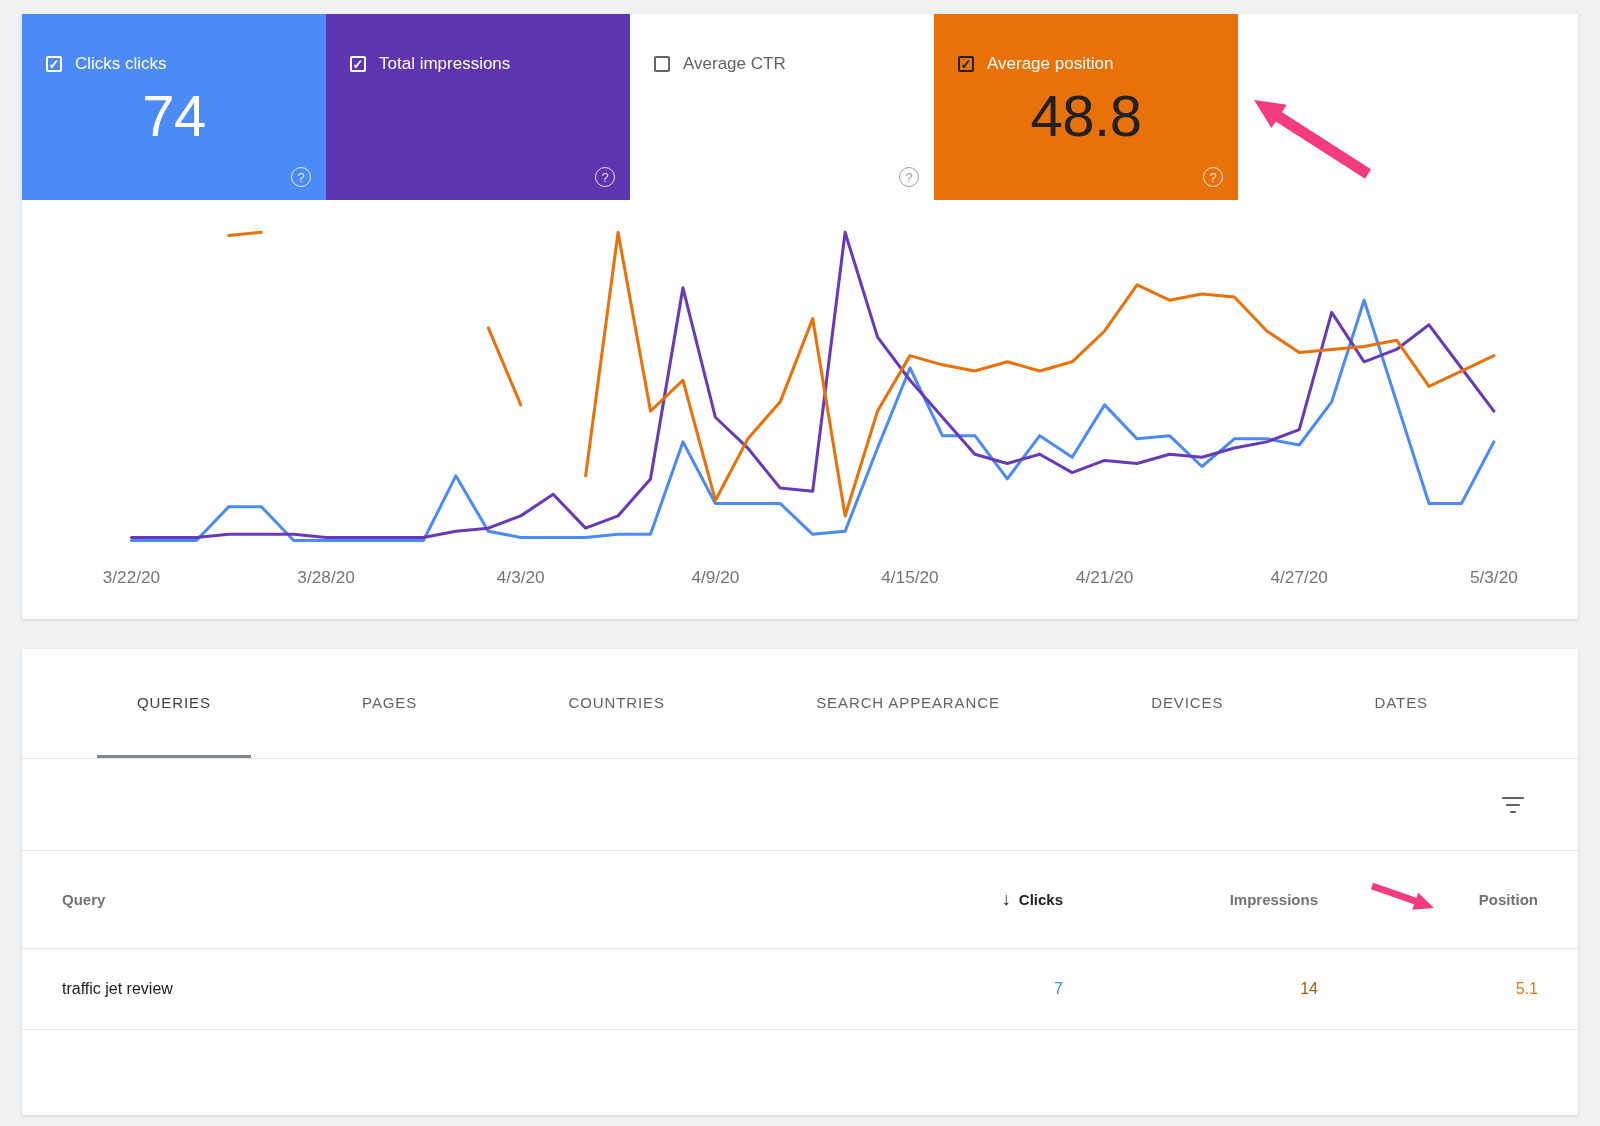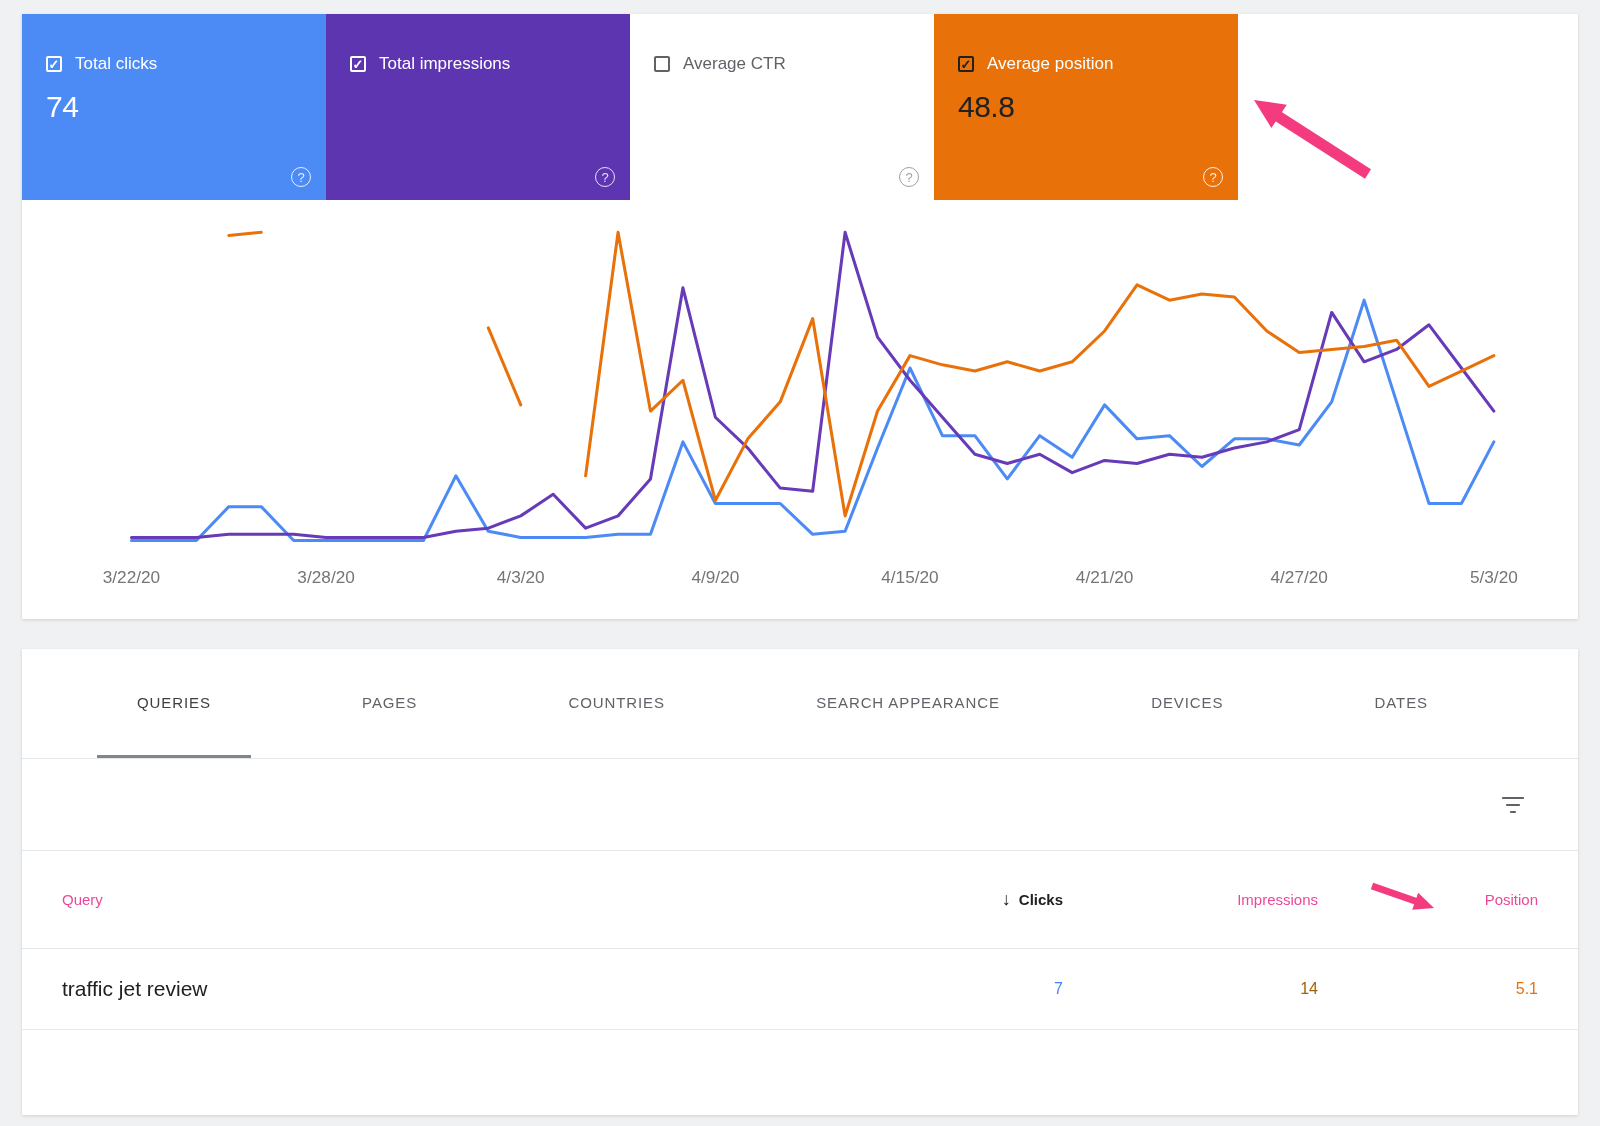--- a/index.html
+++ b/index.html
@@ -25,21 +25,21 @@
     position:relative;
     cursor:pointer;
   }
   .card-top { display:flex; align-items:center; gap:13px; font-size:17px; font-weight:500; }
   .cb {
     width:16px; height:16px; flex:none;
     border:2px solid currentColor; border-radius:2px;
     display:flex; align-items:center; justify-content:center;
     font-size:13px; font-weight:700; line-height:1;
   }
-  .card-value { font-size:30px; font-weight:400; margin-top:16px; letter-spacing:-0.5px; }
+  .card-value { font-size:58px; font-weight:400; margin-top:8px; letter-spacing:-0.5px;text-align:center; }
   .help {
     position:absolute; right:15px; bottom:13px;
     width:20px; height:20px; border:1.5px solid currentColor; border-radius:50%;
     display:flex; align-items:center; justify-content:center;
     font-size:13px; cursor:pointer;
   }
 
   
   .chart-wrap { margin-top:6px; }
   .chart-wrap svg { display:block; width:100%; height:auto; }
@@ -69,45 +69,45 @@
   }
   .filter-btn { cursor:pointer; display:flex; padding:8px; }
 
   .tgrid {
     display:grid;
     grid-template-columns:1fr 150px 255px 220px;
     align-items:center;
     padding:0 40px;
   }
   .table-header { height:98px; border-bottom:1px solid #e4e7ea; }
-  .th { font-size:15px; color:#ec4899; }
+  .th { font-size:15px; color:#737373;font-weight:bold; }
   .th-num { text-align:right; }
   .th-clicks { color:#202124; font-weight:700; display:flex; align-items:center; justify-content:flex-end; gap:8px; }
   .sort-arrow { font-size:18px; font-weight:400; color:#202124; }
 
   .trow { height:81px; border-bottom:1px solid #e8ebee; cursor:pointer; }
-  .td-query { font-size:21px; color:#202124; }
+  .td-query { font-size:16px; color:#202124; }
   .td-num { text-align:right; font-size:16px; }
 
   
   .pink-arrow { position:absolute; z-index:10; pointer-events:none; }
   .arrow-1 { left:1236px; top:88px; }
   .arrow-2 { left:1366px; top:880px; }
 </style>
 </head>
 <body>
 
 <div class="panel panel-top">
 
   <div class="cards-row">
 
     <div class="metric-card" style="background: rgb(76, 139, 245); color: rgb(255, 255, 255);">
       <div class="card-top">
         <span class="cb" style="color: rgb(255, 255, 255);">✓</span>
-        <span>Total clicks</span>
+        <span>Clicks clicks</span>
       </div>
       <div class="card-value" style="color: rgb(255, 255, 255);">74</div>
       <span class="help" style="color: rgba(255, 255, 255, 0.85);">?</span>
     </div>
 
     <div class="metric-card" style="background: rgb(94, 53, 177); color: rgb(255, 255, 255);">
       <div class="card-top">
         <span class="cb" style="color: rgb(255, 255, 255);">✓</span>
         <span>Total impressions</span>
       </div>

